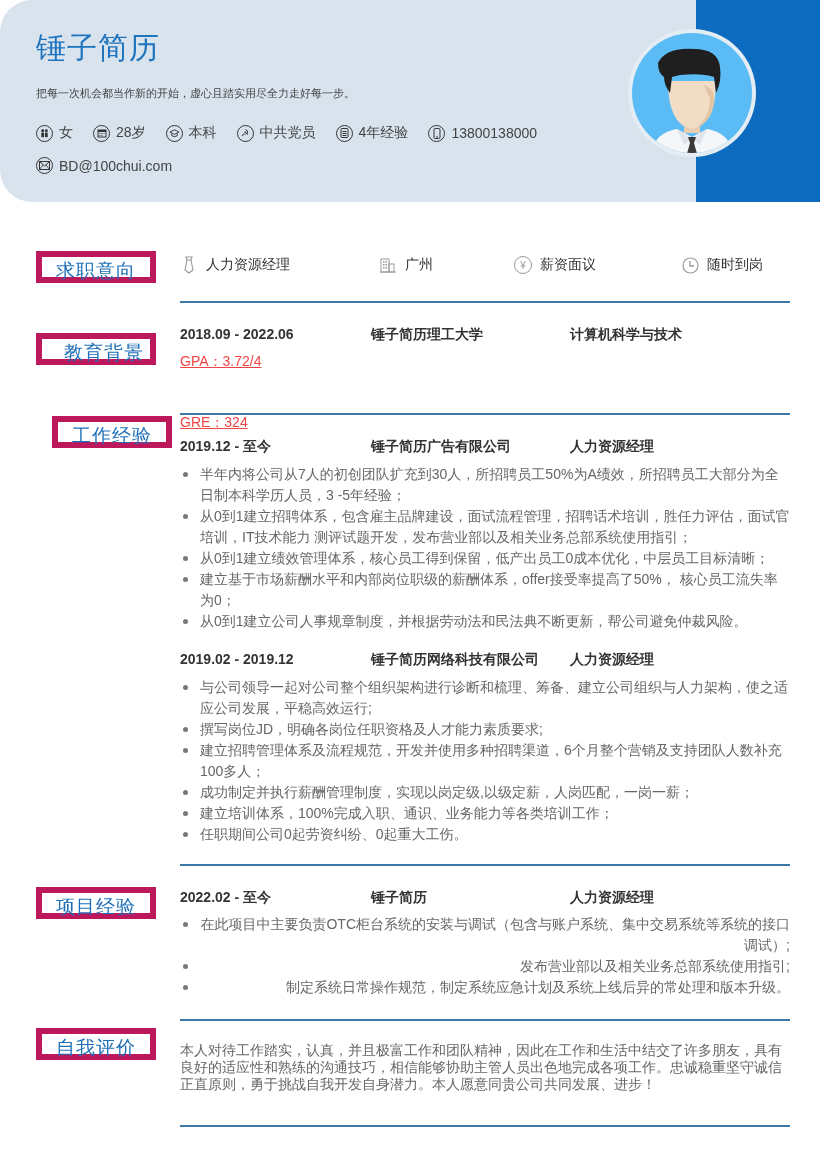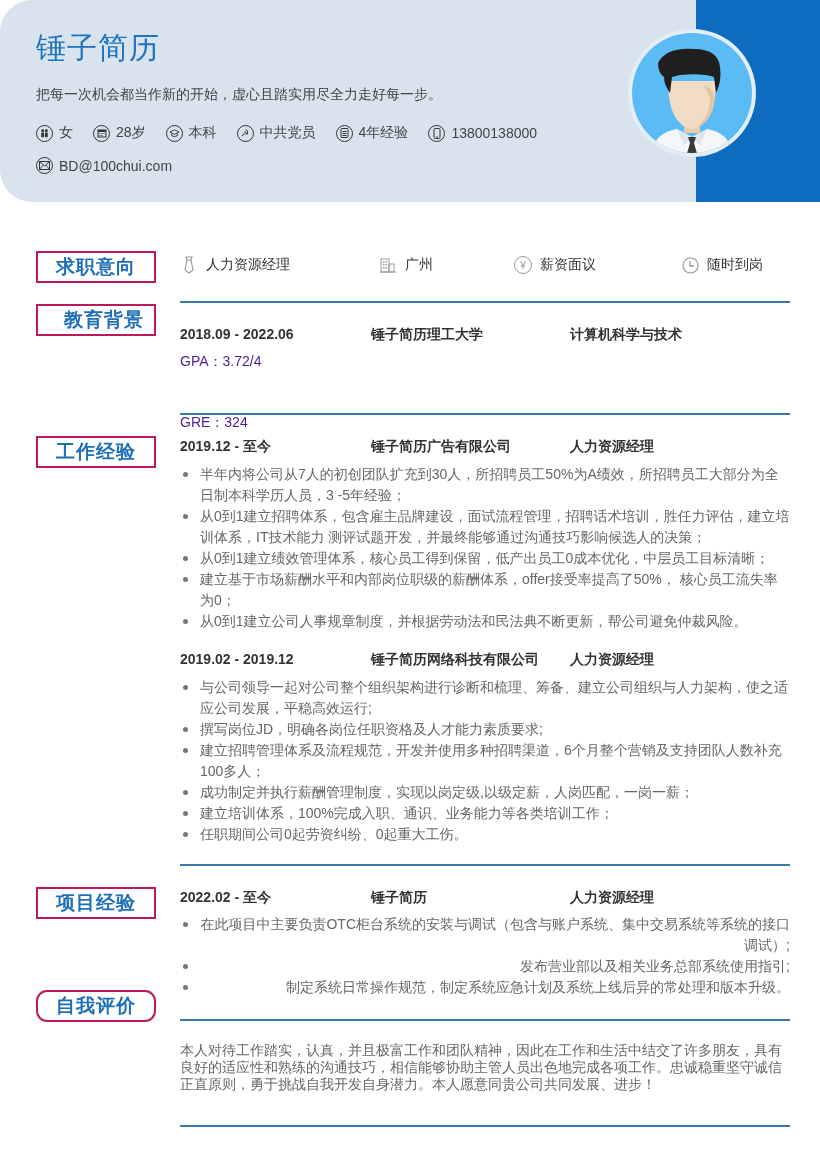--- a/index.html
+++ b/index.html
@@ -5,40 +5,40 @@
     * { box-sizing: border-box; margin: 0; padding: 0; }
     html, body { width: 820px; height: 1160px; background: #ffffff; overflow: hidden; }
     body { font-family: "Liberation Sans", "DejaVu Sans", sans-serif; color: #555; position: relative; }
 
     .header { position: absolute; left: 0; top: 0; width: 820px; height: 202px; background: #d8e3ee; border-radius: 32px; }
     .header-bar { position: absolute; left: 696px; top: 0; width: 124px; height: 202px; background: #0d6cbf; }
     .avatar { position: absolute; left: 628px; top: 29px; width: 128px; height: 128px; border-radius: 50%; background: #e4ecf4; padding: 4px; }
     .avatar svg { width: 120px; height: 120px; display: block; }
 
     .name { position: absolute; left: 36px; top: 28px; font-size: 30px; color: #1e74bd; letter-spacing: 1px; font-weight: normal; }
-    .motto { position: absolute; left: 36px; top: 86px; font-size: 14px; color: #444; }
+    .motto { position: absolute; left: 36px; top: 86px; font-size: 11px; color: #444; }
     .info-row { position: absolute; left: 36px; display: flex; align-items: center; font-size: 14px; color: #444; }
     .info-row.r1 { top: 124px; }
     .info-row.r2 { top: 157px; }
     .info-item { display: flex; align-items: center; margin-right: 20px; }
     .info-icon { width: 17px; height: 17px; border: 1.3px solid #333; border-radius: 50%; display: inline-flex; align-items: center; justify-content: center; font-size: 9px; color: #333; margin-right: 6px; line-height: 1; }
-    .sec-label { position: absolute; left: 36px; width: 120px; height: 32px; border: 2px solid #be185d; color: #1e6fb8; font-size: 19px; font-weight: bold; text-align: center; line-height: 28px; letter-spacing: 1px; }
+    .sec-label { position: absolute; left: 36px; width: 120px; height: 32px; border: 6px solid #be185d; color: #1e6fb8; font-size: 19px; font-weight: normal; text-align: center; line-height: 28px; letter-spacing: 1px; }
     .sec-line { position: absolute; left: 180px; width: 610px; height: 1.5px; background: #3a78a6; }
 
     .intent { position: absolute; top: 251px; left: 180px; width: 610px; height: 30px; }
     .intent-item { position: absolute; top: 5px; display: flex; align-items: center; font-size: 14px; color: #333; }
     .intent-icon { color: #999; font-size: 14px; margin-right: 8px; width: 18px; height: 18px; display: inline-flex; align-items: center; justify-content: center; }
     .intent-icon.circ { border: 1.3px solid #999; border-radius: 50%; font-size: 10px; }
 
     .row-head { position: absolute; left: 180px; font-size: 14px; font-weight: bold; color: #333; }
     .col-date { position: absolute; left: 0; white-space: nowrap; }
     .col-org { position: absolute; left: 191px; white-space: nowrap; }
     .col-role { position: absolute; left: 390px; white-space: nowrap; }
 
-    .plain { position: absolute; left: 180px; font-size: 14px; color: #4c1d95; line-height: 21px; }
+    .plain { position: absolute; left: 180px; font-size: 14px; color: #ef4444; line-height: 21px; text-decoration: underline; }
 
     ul.bullets { position: absolute; left: 180px; width: 610px; list-style: none; font-size: 14px; color: #666; line-height: 21px; }
     ul.bullets li { position: relative; padding-left: 20px; }
     ul.bullets li::before { content: ""; position: absolute; left: 3px; top: 8px; width: 5px; height: 5px; border-radius: 50%; background: #777; }
 
     .para { position: absolute; left: 180px; width: 612px; font-size: 14px; color: #666; line-height: 17px; }
   </style>
 </head>
 <body>
 
@@ -178,39 +178,39 @@
       <svg width="17" height="17" viewBox="0 0 17 17">
           <circle cx="8.5" cy="8.5" r="7.5" fill="none" stroke="#999" stroke-width="1.2"></circle>
           <path d="M8 4 V9 H12" fill="none" stroke="#999" stroke-width="1.3"></path>
         </svg>
     </span>
     <span>随时到岗</span>
   </div>
 </div>
 <div class="sec-line" style="top:301px;"></div>
 
-<div class="sec-label" style="top:304px;padding-left:16px;">教育背景</div>
+<div class="sec-label" style="top:333px;padding-left:16px;">教育背景</div>
 <div class="row-head" style="top:326px;">
   <span class="col-date">2018.09 - 2022.06</span>
   <span class="col-org">锤子简历理工大学</span>
   <span class="col-role">计算机科学与技术</span>
 </div>
 <div class="plain" style="top:351px;">GPA：3.72/4</div>
 <div class="plain" style="top:372px;margin-top:40px;">GRE：324</div>
 <div class="sec-line" style="top:413px;"></div>
 
-<div class="sec-label" style="top:436px;">工作经验</div>
+<div class="sec-label" style="top:416px;margin-left:16px;">工作经验</div>
 <div class="row-head" style="top:438px;">
   <span class="col-date">2019.12 - 至今</span>
   <span class="col-org">锤子简历广告有限公司</span>
   <span class="col-role">人力资源经理</span>
 </div>
 <ul class="bullets" style="top:464px;">
   <li>半年内将公司从7人的初创团队扩充到30人，所招聘员工50%为A绩效，所招聘员工大部分为全日制本科学历人员，3 -5年经验；</li>
-  <li>从0到1建立招聘体系，包含雇主品牌建设，面试流程管理，招聘话术培训，胜任力评估，建立培训体系，IT技术能力 测评试题开发，并最终能够通过沟通技巧影响候选人的决策；</li>
+  <li>从0到1建立招聘体系，包含雇主品牌建设，面试流程管理，招聘话术培训，胜任力评估，面试官培训，IT技术能力 测评试题开发，发布营业部以及相关业务总部系统使用指引；</li>
   <li>从0到1建立绩效管理体系，核心员工得到保留，低产出员工0成本优化，中层员工目标清晰；</li>
   <li>建立基于市场薪酬水平和内部岗位职级的薪酬体系，offer接受率提高了50%， 核心员工流失率为0；</li>
   <li>从0到1建立公司人事规章制度，并根据劳动法和民法典不断更新，帮公司避免仲裁风险。</li>
 </ul>
 
 <div class="row-head" style="top:651px;">
   <span class="col-date">2019.02 - 2019.12</span>
   <span class="col-org">锤子简历网络科技有限公司</span>
   <span class="col-role">人力资源经理</span>
 </div>
@@ -230,15 +230,15 @@
   <span class="col-org">锤子简历</span>
   <span class="col-role">人力资源经理</span>
 </div>
 <ul class="bullets" style="top:914px;text-align:right;">
   <li>在此项目中主要负责OTC柜台系统的安装与调试（包含与账户系统、集中交易系统等系统的接口调试）;</li>
   <li>发布营业部以及相关业务总部系统使用指引;</li>
   <li>制定系统日常操作规范，制定系统应急计划及系统上线后异的常处理和版本升级。</li>
 </ul>
 <div class="sec-line" style="top:1019px;"></div>
 
-<div class="sec-label" style="top:990px;border-radius:11px;">自我评价</div>
+<div class="sec-label" style="top:1028px;">自我评价</div>
 <div class="para" style="top:1042px;">本人对待工作踏实，认真，并且极富工作和团队精神，因此在工作和生活中结交了许多朋友，具有良好的适应性和熟练的沟通技巧，相信能够协助主管人员出色地完成各项工作。忠诚稳重坚守诚信正直原则，勇于挑战自我开发自身潜力。本人愿意同贵公司共同发展、进步！</div>
 <div class="sec-line" style="top:1125px;"></div>
 
 </body></html>

